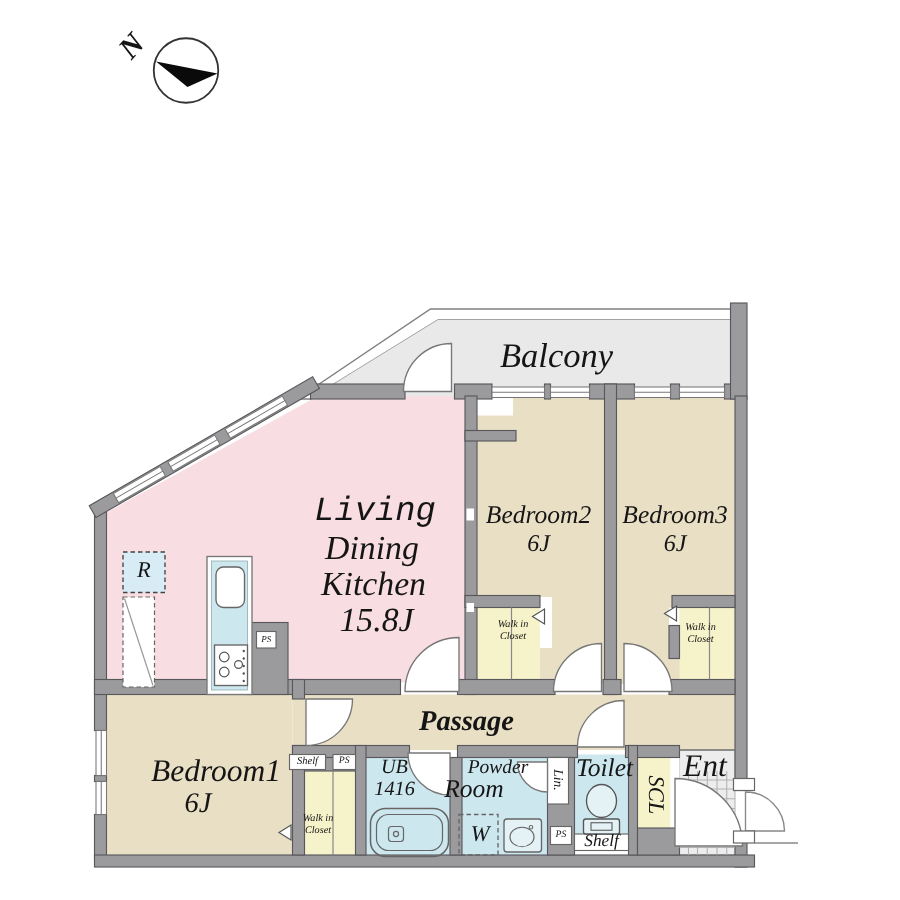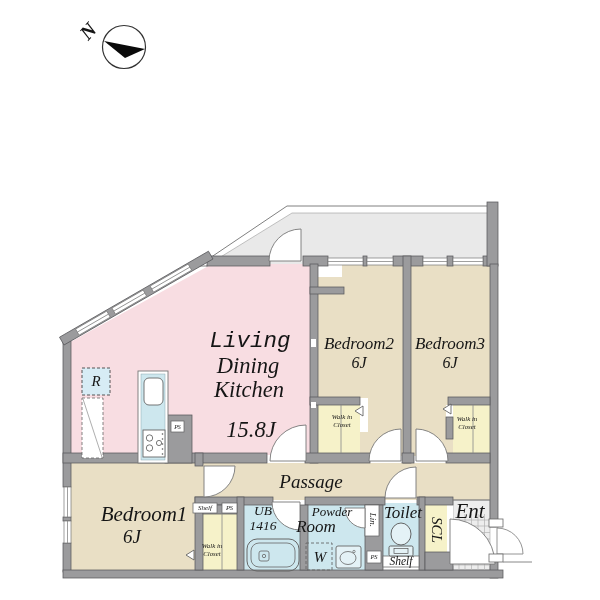--- a/index.html
+++ b/index.html
@@ -206,36 +206,37 @@
   </g>
 
   <g>
     <circle cx="124" cy="47" r="21.5" fill="#ffffff" stroke="#333333" stroke-width="1.2"></circle>
     <polygon points="104,41 145,49 125,58" fill="#0a0a0a"></polygon>
   </g>
 </svg>
 
   <div class="lbl rotN" style="left:88px;top:31px;font-size:20px;">N</div>
 
+  <div class="lbl" style="left:371px;top:237px;font-size:23px;">Balcony</div>
 
   <div class="lbl" style="left:250px;top:341px;font-size:22.5px;font-family:Liberation Mono, monospace;">Living</div>
   <div class="lbl" style="left:248px;top:366px;font-size:22.5px;text-align:center;">Dining</div>
   <div class="lbl" style="left:249px;top:390px;font-size:22.5px;text-align:center;">Kitchen</div>
-  <div class="lbl" style="left:251px;top:414px;font-size:22.5px;margin-top:16px;">15.8J</div>
+  <div class="lbl" style="left:251px;top:414px;font-size:22.5px;">15.8J</div>
 
   <div class="lbl" style="left:359px;top:343px;font-size:17px;">Bedroom2</div>
   <div class="lbl" style="left:359px;top:363px;font-size:16px;">6J</div>
 
   <div class="lbl" style="left:450px;top:343px;font-size:17px;">Bedroom3</div>
   <div class="lbl" style="left:450px;top:363px;font-size:16px;">6J</div>
 
   <div class="lbl" style="left:132px;top:514px;font-size:21px;margin-left:12px;">Bedroom1</div>
   <div class="lbl" style="left:132px;top:536px;font-size:19px;">6J</div>
 
-  <div class="lbl" style="left:311px;top:481px;font-size:19px;">Passage</div>
+  <div class="lbl" style="left:311px;top:481px;font-size:19px;font-weight:bold;">Passage</div>
 
   <div class="lbl" style="left:263px;top:511px;font-size:13.5px;">UB</div>
   <div class="lbl" style="left:263px;top:526px;font-size:13.5px;">1416</div>
 
   <div class="lbl" style="left:332px;top:511px;font-size:13px;">Powder</div>
   <div class="lbl" style="left:316px;top:526px;font-size:17px;">Room</div>
 
   <div class="lbl" style="left:403px;top:512px;font-size:17px;">Toilet</div>
   <div class="lbl" style="left:401px;top:561.5px;font-size:11.5px;">Shelf</div>
 

